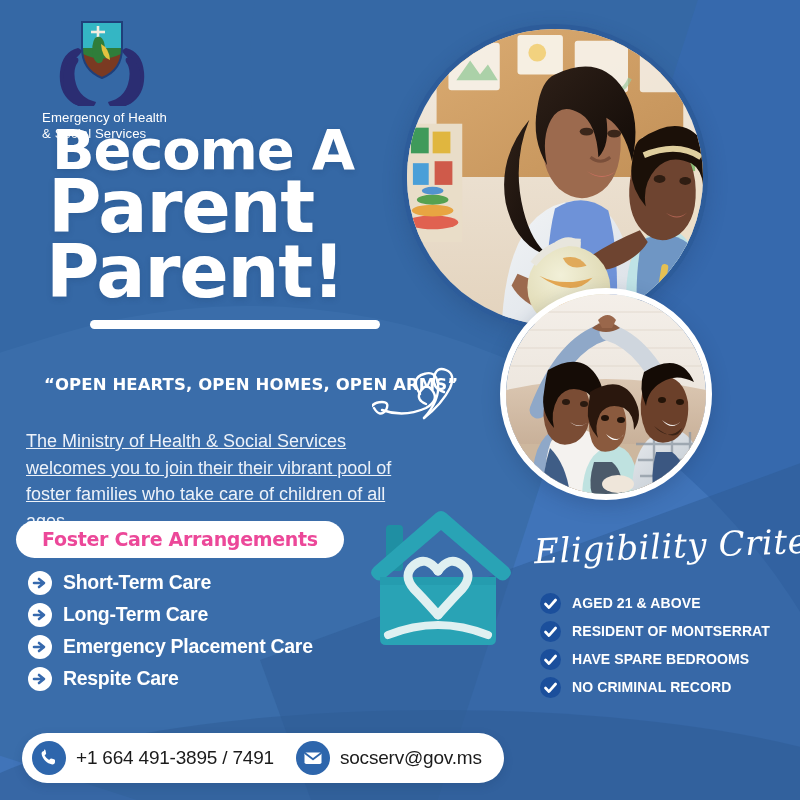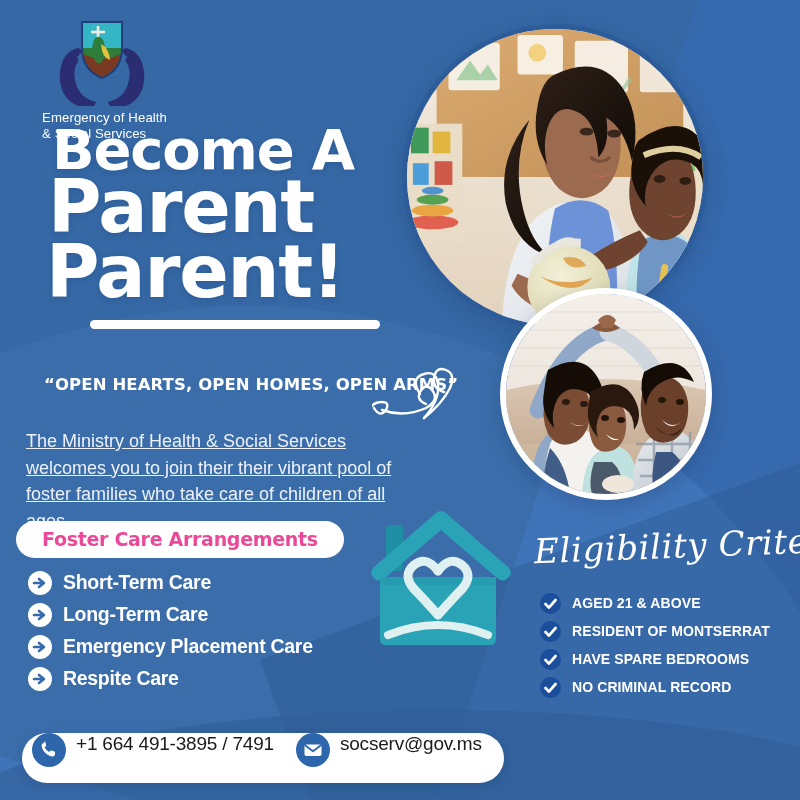--- a/index.html
+++ b/index.html
@@ -151,21 +151,21 @@
     width:212px; height:212px; border-radius:50%;
     border:6px solid #ffffff; overflow:hidden;
     box-shadow:0 6px 18px rgba(26,52,92,.25);
   }
   .ph-inner { position:absolute; inset:0; }
 
   
   .footer-pill {
     position:absolute; left:22px; top:733px;
     height:50px; background:#ffffff; border-radius:26px;
-    display:flex; align-items:flex-start;
+    display:flex; align-items:center;
     padding:0 22px 0 10px;
     box-shadow:0 3px 10px rgba(22,48,86,.18);
   }
   .ct-ico { width:34px; height:34px; flex:0 0 34px; }
   .ct-text {
     color:#1b1b1b; font-size:19px; margin-left:10px; white-space:nowrap;
     letter-spacing:-.2px;
   }
   .ct-gap { width:22px; }
 </style>

